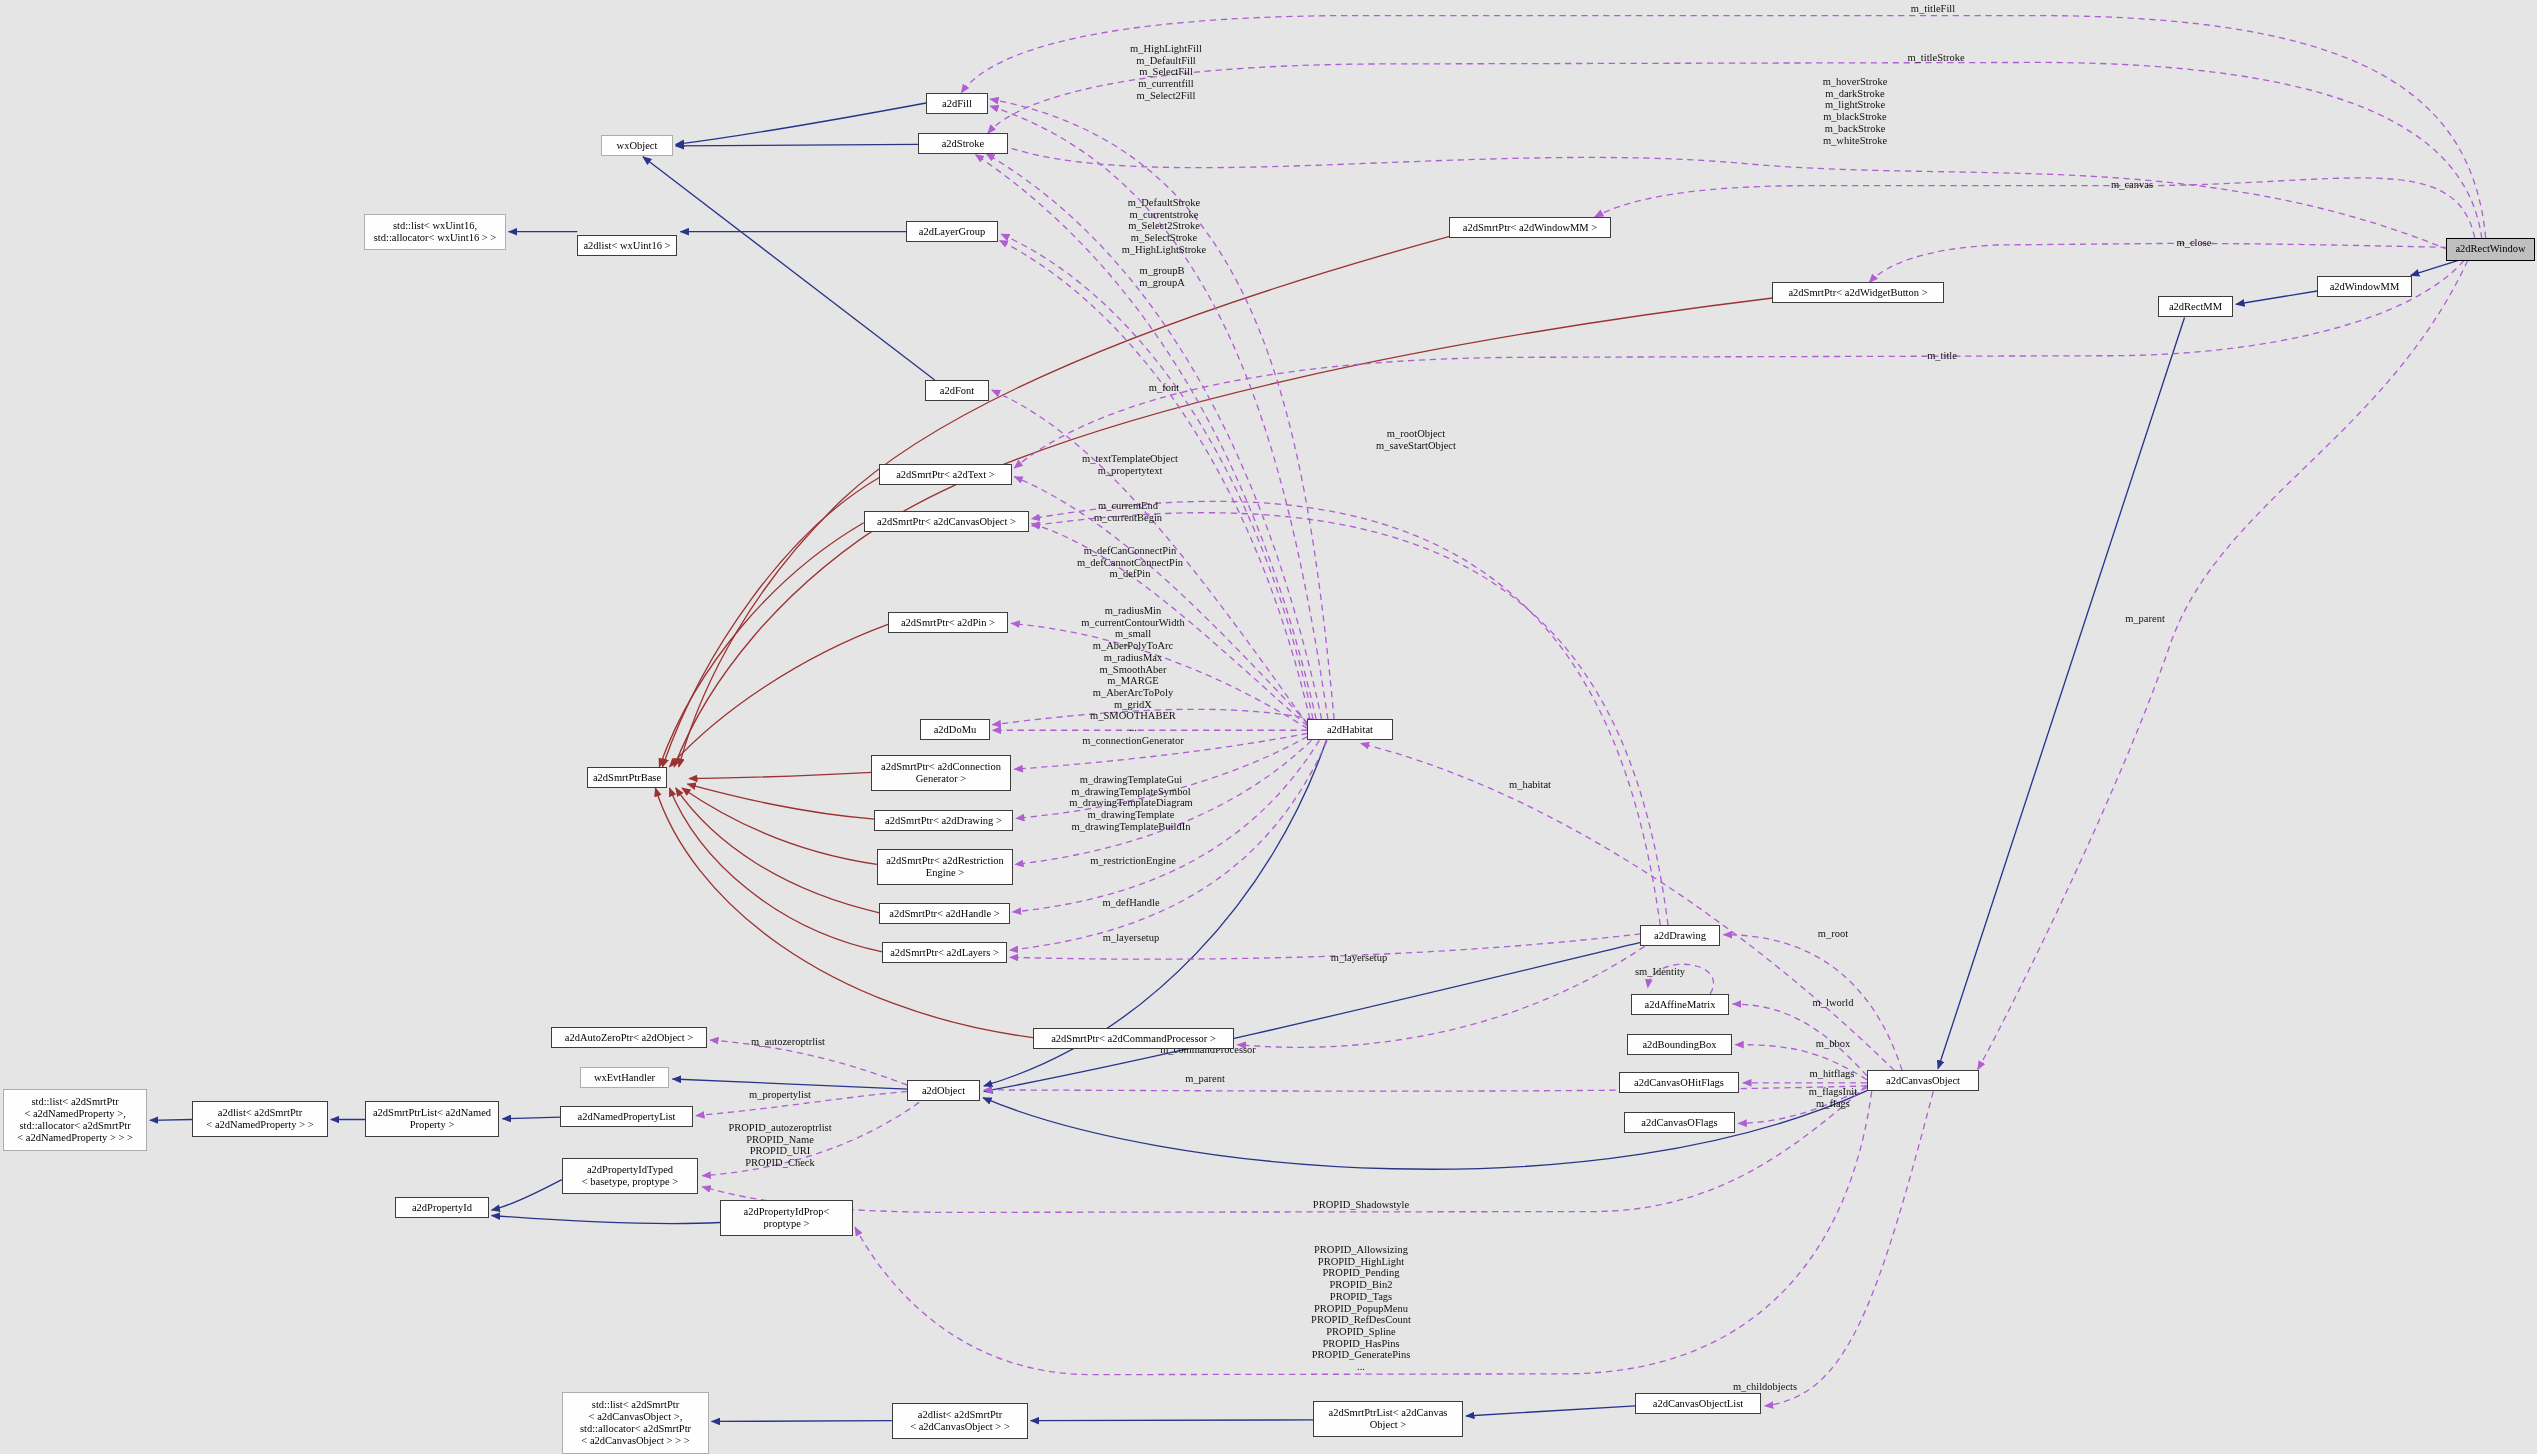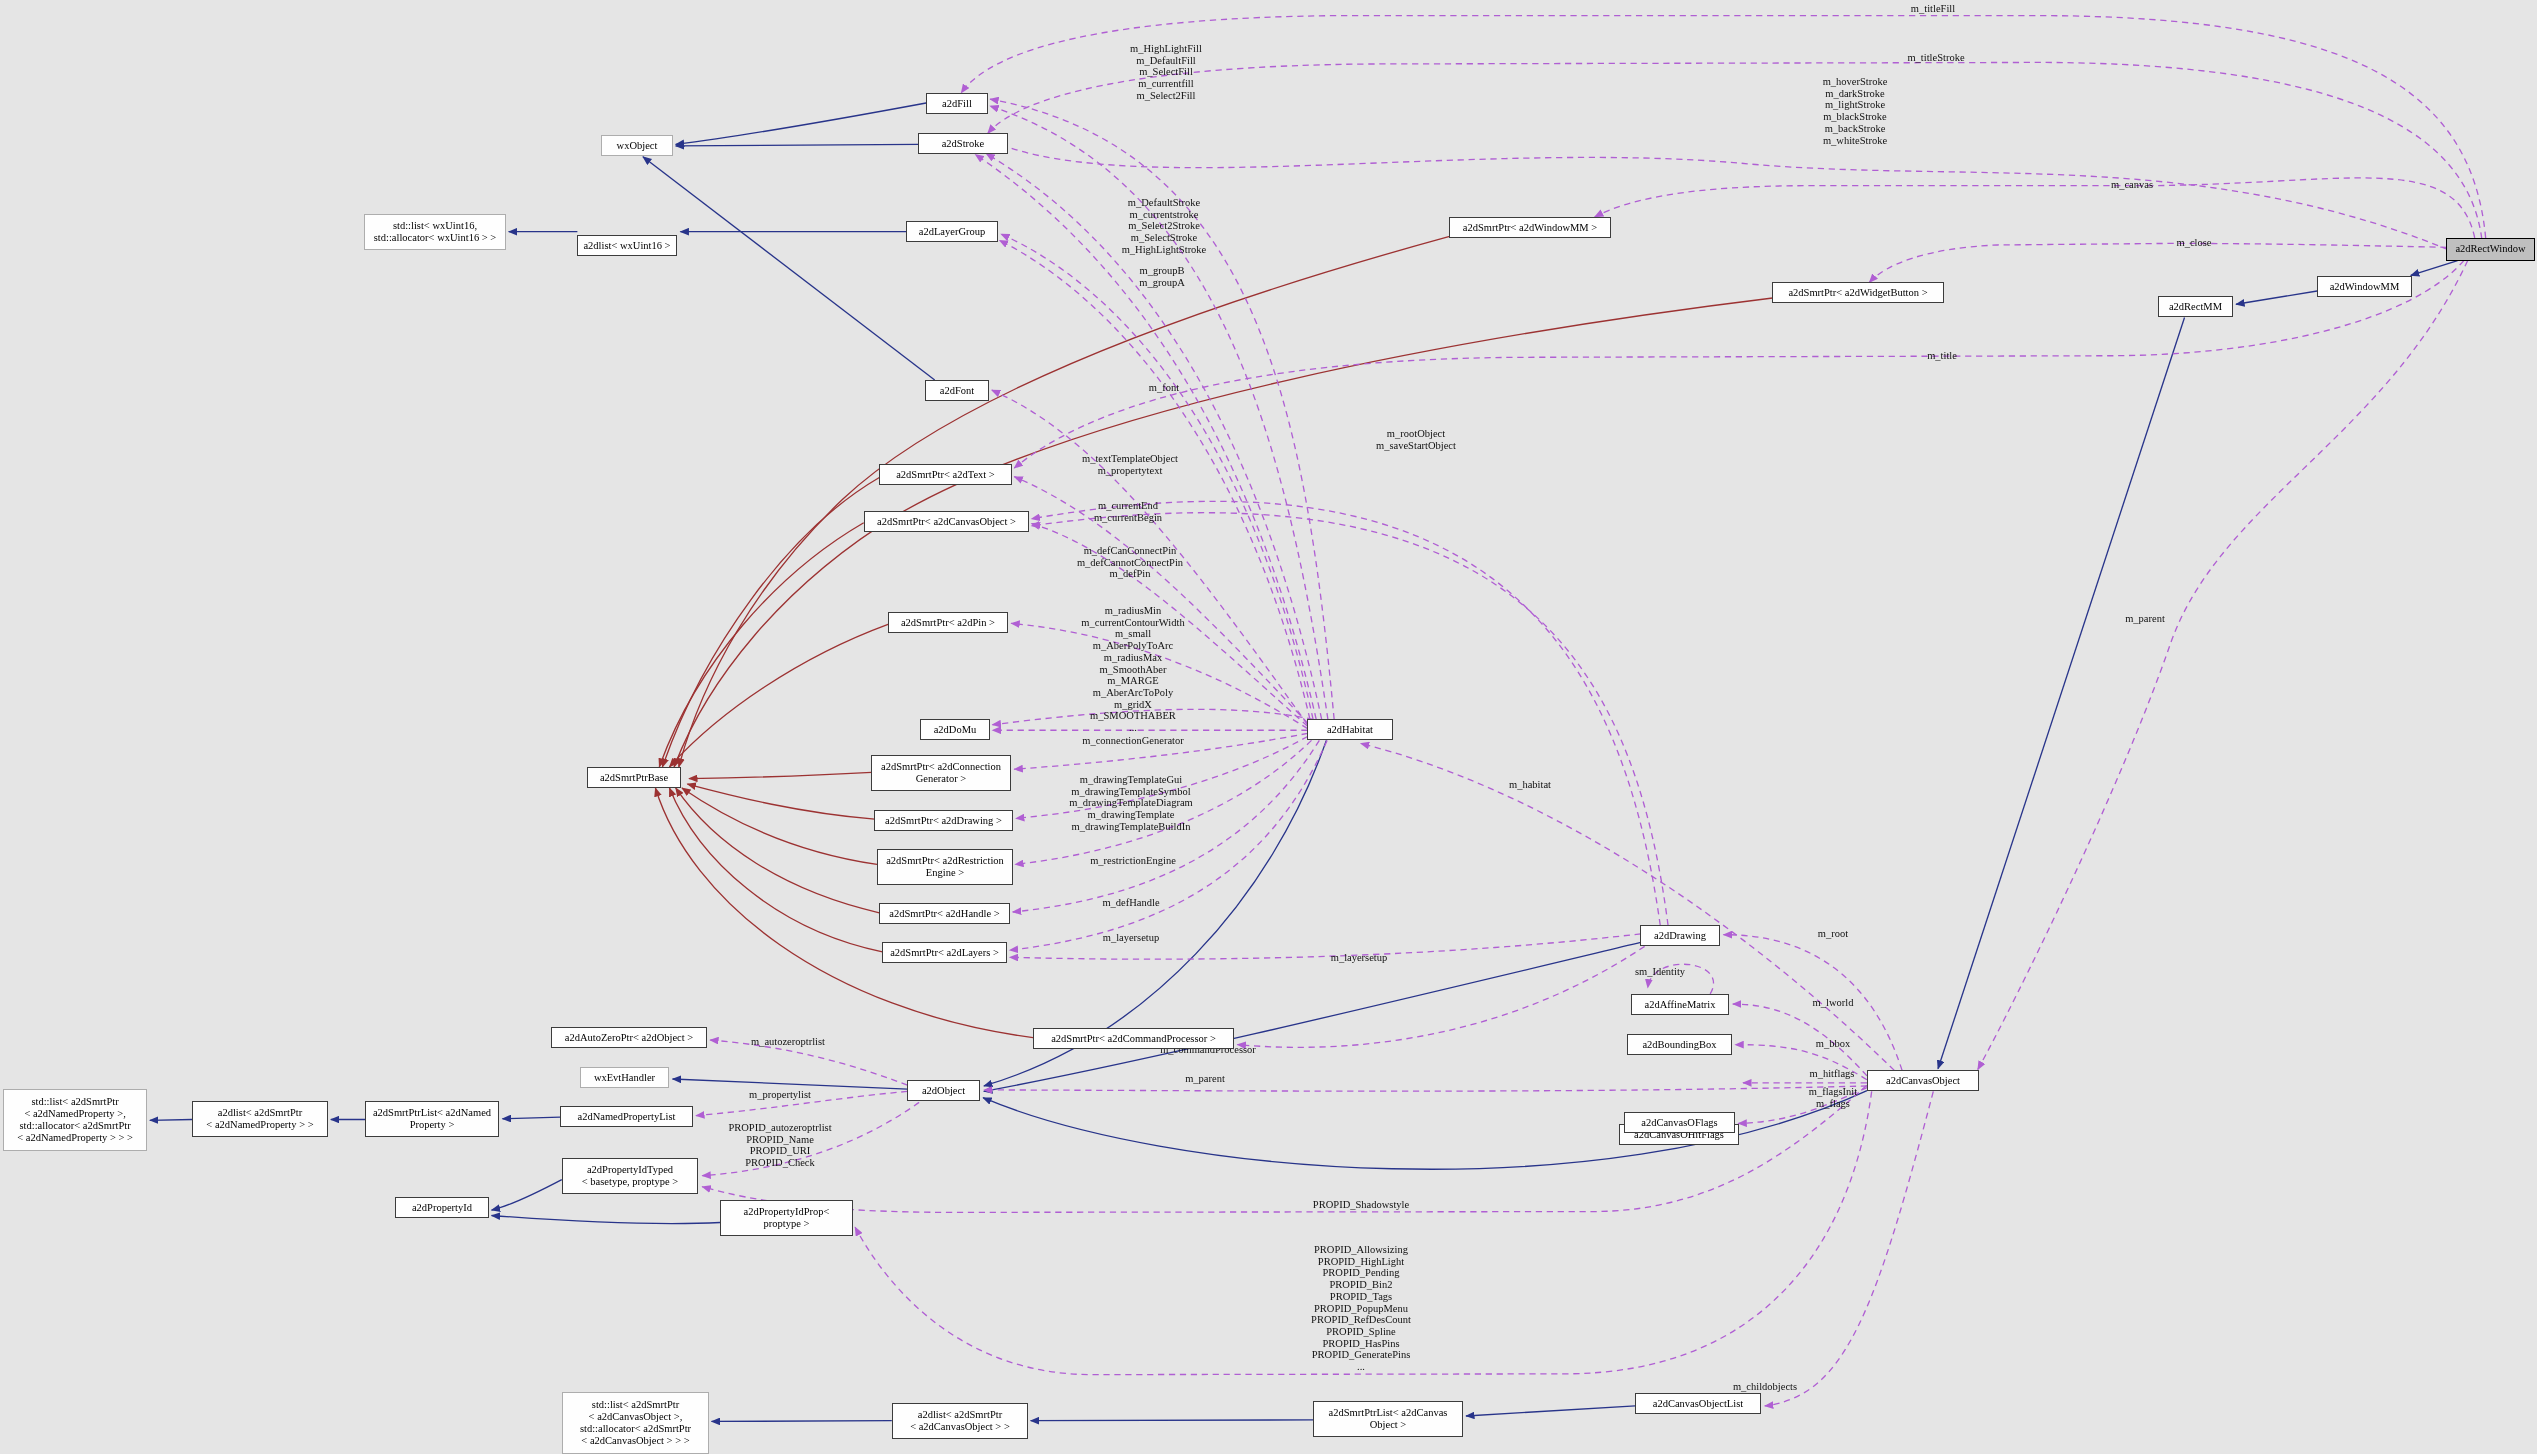--- a/index.html
+++ b/index.html
@@ -214,32 +214,32 @@
       <div class="node" style="left: 1772px; top: 282px; width: 172px; min-height: 21px;">a2dSmrtPtr&lt; a2dWidgetButton &gt;</div>
       <div class="node" style="left: 2158px; top: 296px; width: 75px; min-height: 21px;">a2dRectMM</div>
       <div class="node" style="left: 2317px; top: 276px; width: 95px; min-height: 21px;">a2dWindowMM</div>
       <div class="node main" style="left: 2446px; top: 238px; width: 89px; min-height: 22.6px;">a2dRectWindow</div>
       <div class="node" style="left: 925px; top: 380px; width: 64px; min-height: 21px;">a2dFont</div>
       <div class="node" style="left: 879px; top: 464px; width: 133px; min-height: 21px;">a2dSmrtPtr&lt; a2dText &gt;</div>
       <div class="node" style="left: 864px; top: 511px; width: 165px; min-height: 21px;">a2dSmrtPtr&lt; a2dCanvasObject &gt;</div>
       <div class="node" style="left: 888px; top: 612px; width: 120px; min-height: 21px;">a2dSmrtPtr&lt; a2dPin &gt;</div>
       <div class="node" style="left: 920px; top: 719px; width: 70px; min-height: 21px;">a2dDoMu</div>
       <div class="node" style="left: 1307px; top: 719px; width: 86px; min-height: 21px;">a2dHabitat</div>
-      <div class="node" style="left: 587px; top: 767px; width: 94px; min-height: 21px;">a2dSmrtPtrBase</div>
+      <div class="node" style="left: 587px; top: 767px; width: 80px; min-height: 21px;">a2dSmrtPtrBase</div>
       <div class="node" style="left: 871px; top: 755px; width: 140px; min-height: 36px;">a2dSmrtPtr&lt; a2dConnection
 Generator &gt;</div>
       <div class="node" style="left: 874px; top: 810px; width: 139px; min-height: 21px;">a2dSmrtPtr&lt; a2dDrawing &gt;</div>
       <div class="node" style="left: 877px; top: 849px; width: 136px; min-height: 36px;">a2dSmrtPtr&lt; a2dRestriction
 Engine &gt;</div>
       <div class="node" style="left: 879px; top: 903px; width: 131px; min-height: 21px;">a2dSmrtPtr&lt; a2dHandle &gt;</div>
       <div class="node" style="left: 882px; top: 942px; width: 125px; min-height: 21px;">a2dSmrtPtr&lt; a2dLayers &gt;</div>
       <div class="node" style="left: 1640px; top: 925px; width: 80px; min-height: 21px;">a2dDrawing</div>
       <div class="node" style="left: 1631px; top: 994px; width: 98px; min-height: 21px;">a2dAffineMatrix</div>
       <div class="node" style="left: 1627px; top: 1034px; width: 105px; min-height: 21px;">a2dBoundingBox</div>
-      <div class="node" style="left: 1619px; top: 1124px; width: 120px; min-height: 21px;">a2dCanvasOHitFlags</div>
+      <div class="node" style="left: 1619px; top: 1072px; width: 120px; min-height: 21px;">a2dCanvasOHitFlags</div>
       <div class="node" style="left: 1624px; top: 1112px; width: 111px; min-height: 21px;">a2dCanvasOFlags</div>
       <div class="node" style="left: 1867px; top: 1070px; width: 112px; min-height: 21px;">a2dCanvasObject</div>
       <div class="node" style="left: 551px; top: 1027px; width: 156px; min-height: 21px;">a2dAutoZeroPtr&lt; a2dObject &gt;</div>
       <div class="node external" style="left: 580px; top: 1067px; width: 89px; min-height: 21px;">wxEvtHandler</div>
       <div class="node" style="left: 907px; top: 1080px; width: 73px; min-height: 21px;">a2dObject</div>
       <div class="node" style="left: 1033px; top: 1028px; width: 201px; min-height: 21px;">a2dSmrtPtr&lt; a2dCommandProcessor &gt;</div>
       <div class="node" style="left: 560px; top: 1106px; width: 133px; min-height: 21px;">a2dNamedPropertyList</div>
       <div class="node" style="left: 365px; top: 1101px; width: 134px; min-height: 36px;">a2dSmrtPtrList&lt; a2dNamed
 Property &gt;</div>
       <div class="node" style="left: 192px; top: 1101px; width: 136px; min-height: 36px;">a2dlist&lt; a2dSmrtPtr

